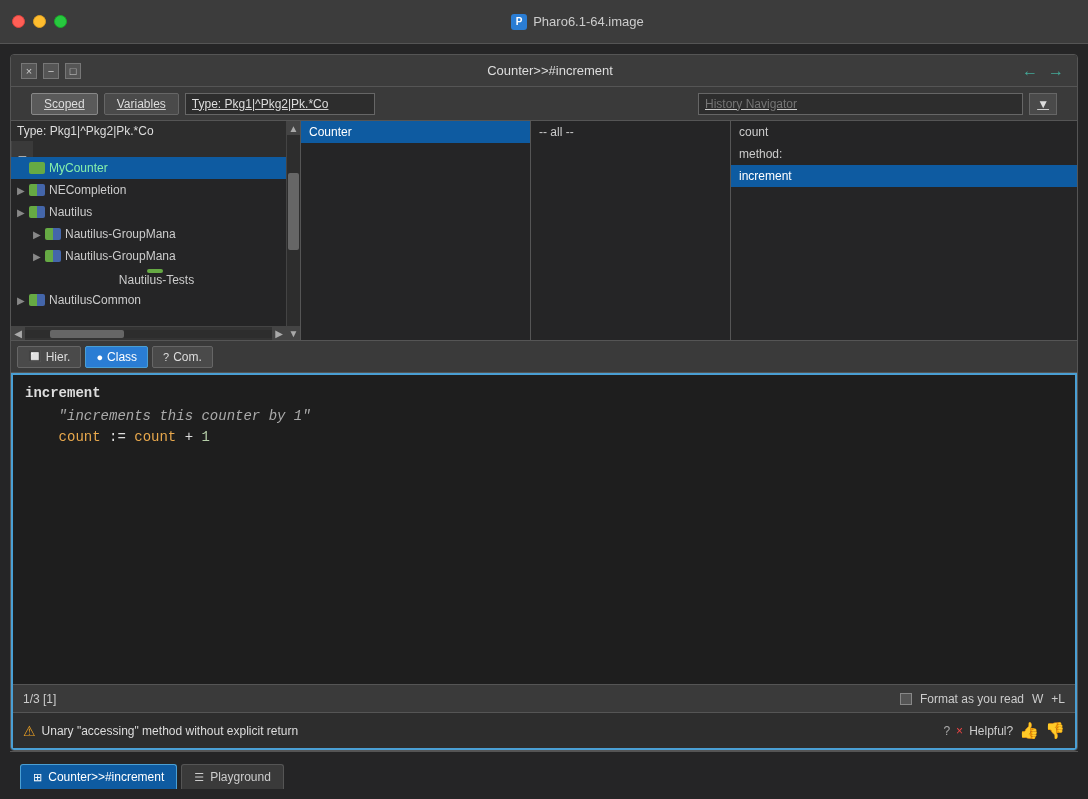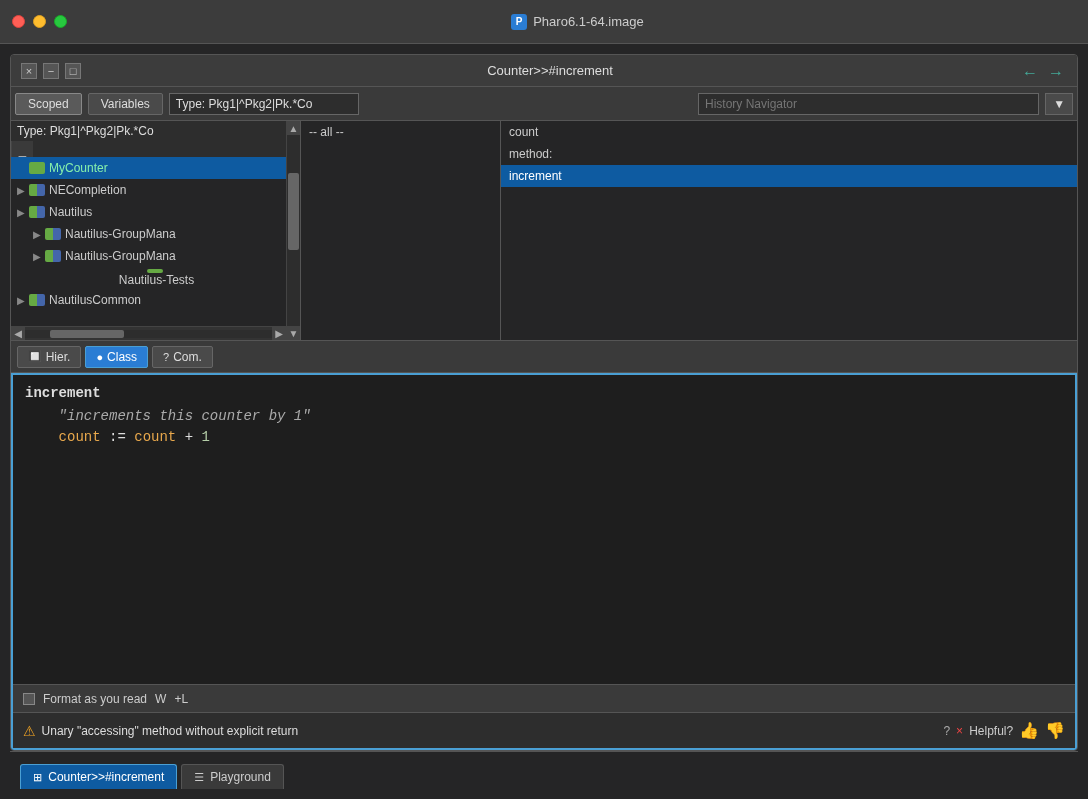--- a/index.html
+++ b/index.html
@@ -119,23 +119,24 @@
       cursor: pointer;
       padding: 0 3px;
     }
 
     
     .toolbar {
       background: #3a3a3a;
       height: 34px;
       display: flex;
       align-items: center;
-      padding: 0 4px;
+      padding: 0 20px;
       gap: 6px;
       border-bottom: 1px solid #555;
+      text-decoration: underline;
     }
     .toolbar-btn {
       background: #4a4a4a;
       border: 1px solid #666;
       color: #ddd;
       padding: 3px 12px;
       font-size: 12px;
       cursor: pointer;
       border-radius: 2px;
     }
@@ -582,20 +583,27 @@
         </div>
         <div class="panel-scroll">
           <div class="scroll-arrow">▲</div>
           <div class="scroll-track">
             <div class="scroll-thumb"></div>
           </div>
           <div class="scroll-arrow">▼</div>
         </div>
       </div>
 
+      <div class="panel-classes">
+        <div class="panel-list">
+          <div class="list-item selected">
+            <span>Counter</span>
+          </div>
+        </div>
+      </div>
 
       <div class="panel-categories">
         <div class="panel-list">
           <div class="list-item">
             <span>-- all --</span>
           </div>
         </div>
       </div>
 
       <div class="panel-methods">
@@ -640,20 +648,21 @@
         <span class="code-line">
           <span class="code-var">&nbsp;&nbsp;&nbsp;&nbsp;count</span>
           <span class="code-op"> := </span>
           <span class="code-var">count</span>
           <span class="code-op"> + </span>
           <span class="code-num">1</span>
         </span>
       </div>
 
       <div class="status-bar">
+        <span class="status-left">1/3 [1]</span>
         <div class="status-right">
           <span class="format-checkbox"></span>
           <span>Format as you read</span>
           <span style="cursor:pointer;">W</span>
           <span style="cursor:pointer;">+L</span>
         </div>
       </div>
 
       <div class="warning-bar">
         <span class="warning-icon">⚠</span>

